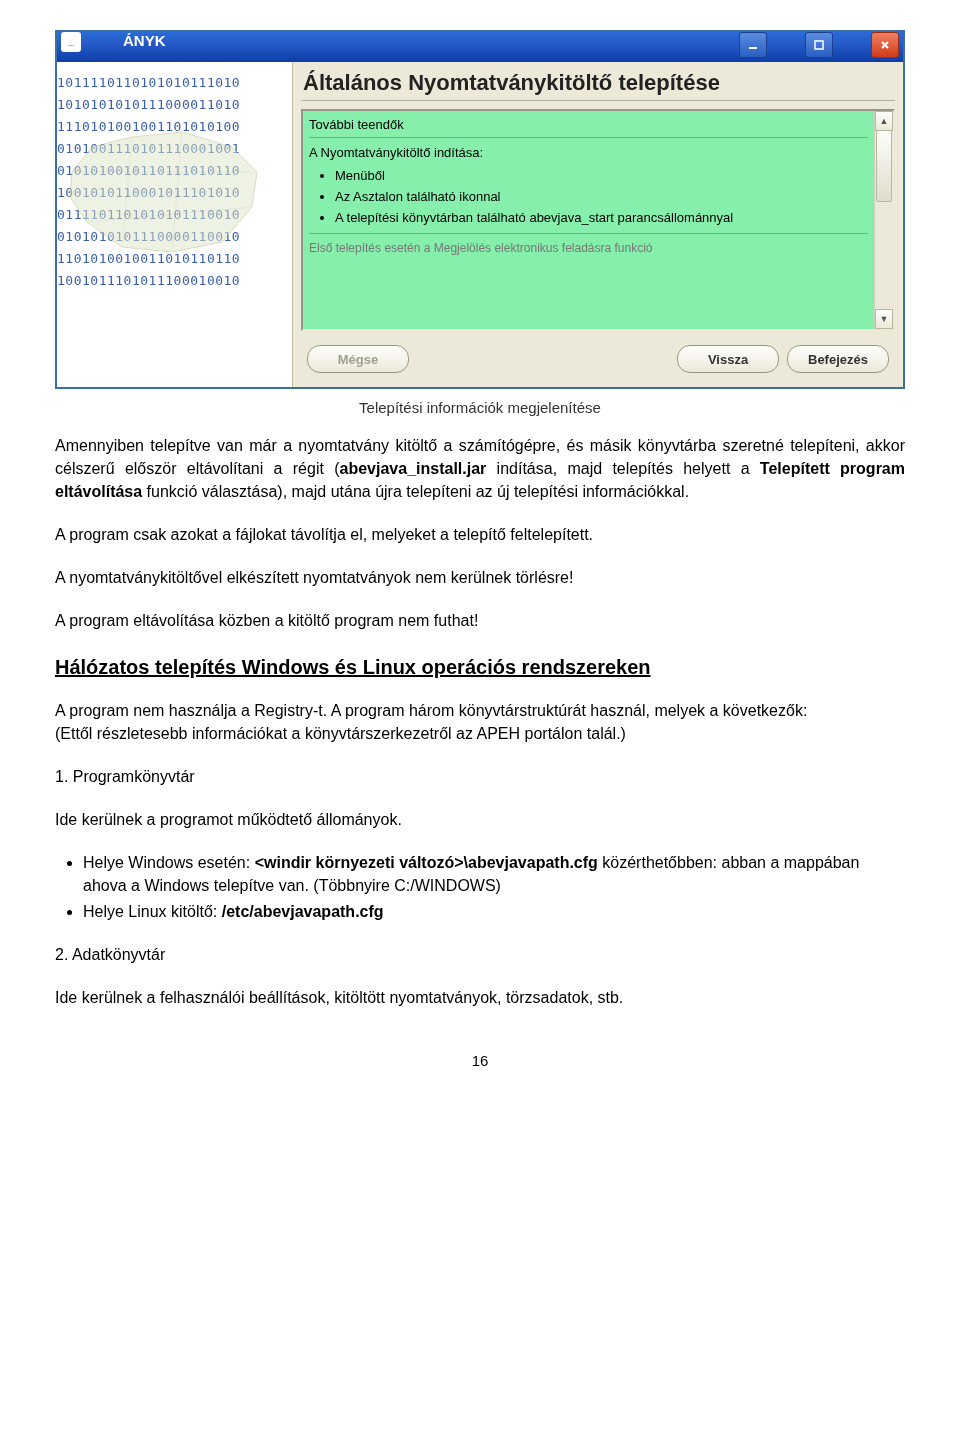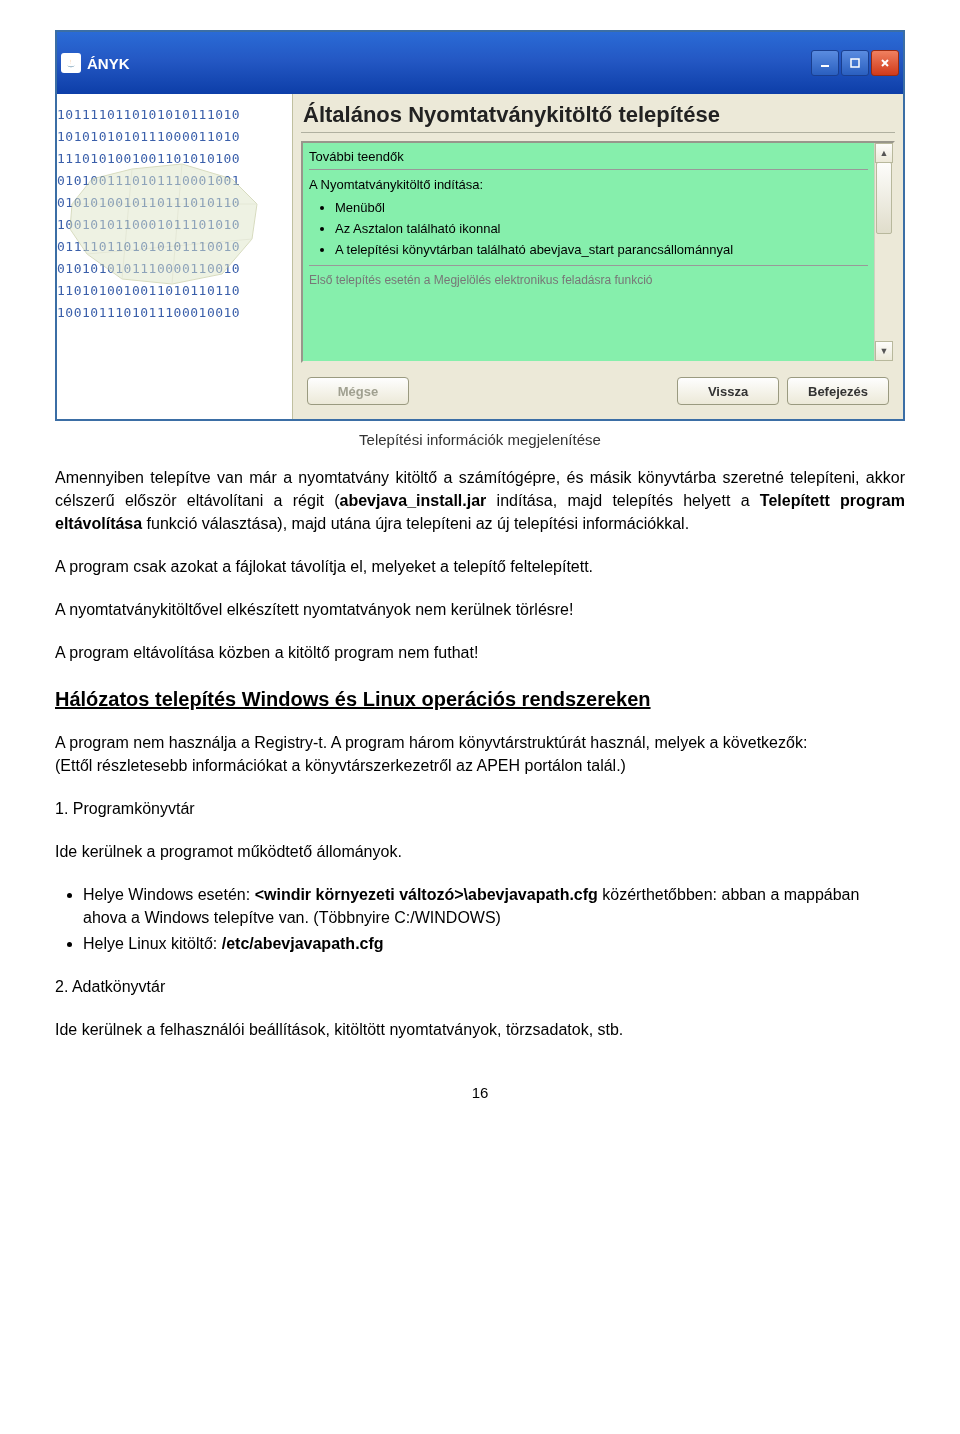--- a/index.html
+++ b/index.html
@@ -15,26 +15,26 @@
   }
   .screenshot-wrapper {
     border: 2px solid #3b6ea5;
     background: #fff;
     margin-bottom: 10px;
   }
   .titlebar {
     background: linear-gradient(to bottom, #2a6bd6 0%, #2458c4 45%, #0d3ea8 100%);
     height: 30px;
     display: flex;
-    align-items: center;
     color: #fff;
     font-weight: bold;
     font-size: 15px;
-    padding: 16px 4px;
+    padding: 0 4px;
     font-family: "Trebuchet MS", Tahoma, sans-serif;
+    gap: 36px;
   }
   .titlebar .java-icon {
     width: 20px;
     height: 20px;
     background: #fff;
     border-radius: 3px;
     display: flex;
     align-items: center;
     justify-content: center;
     margin-right: 6px;
@@ -172,21 +172,21 @@
     justify-content: flex-end;
     gap: 8px;
     padding: 0 6px 4px 6px;
   }
   .button-spacer { flex: 1; }
   .btn {
     min-width: 100px;
     height: 26px;
     background: linear-gradient(#fefefe, #ece9d8);
     border: 1px solid #9a9a80;
-    border-radius: 4px;
+    border-radius: 13px;
     font-size: 13px;
     font-weight: bold;
     font-family: Tahoma, sans-serif;
     color: #333;
     display: flex;
     align-items: center;
     justify-content: center;
   }
   .btn.disabled {
     color: #a0a090;

